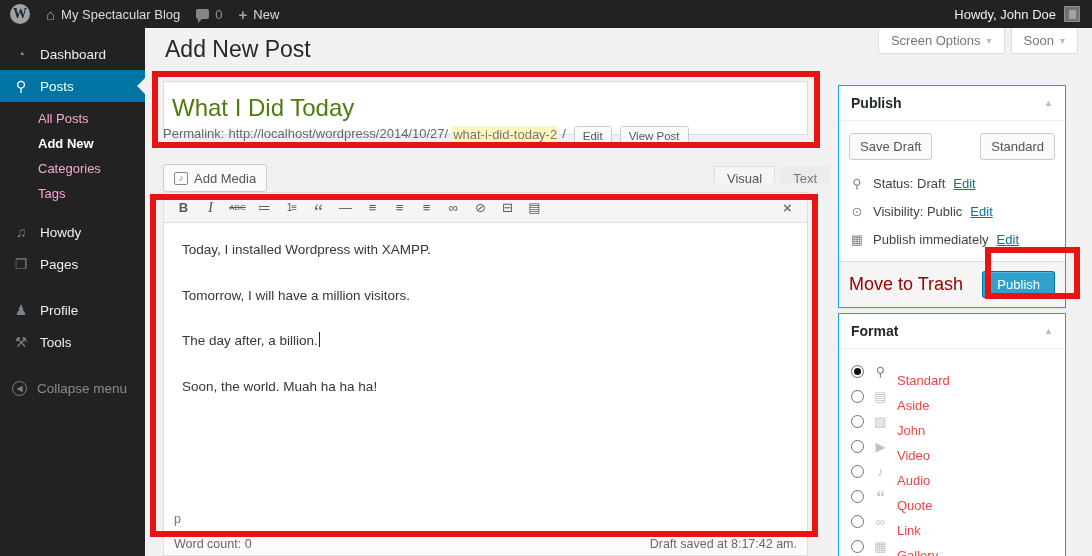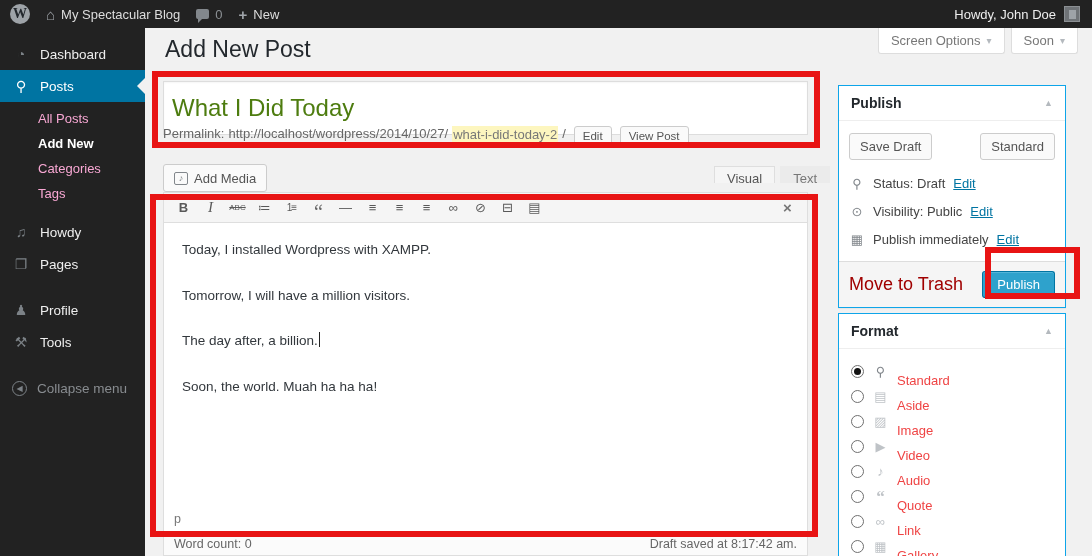--- a/index.html
+++ b/index.html
@@ -272,21 +272,21 @@
         <span class="fmt-label">Standard</span>
       </div>
       <div class="fmt-row">
         <span class="radio"></span>
         <span class="fmt-ic">▤</span>
         <span class="fmt-label">Aside</span>
       </div>
       <div class="fmt-row">
         <span class="radio"></span>
         <span class="fmt-ic">▨</span>
-        <span class="fmt-label">Image</span>
+        <span class="fmt-label">John</span>
       </div>
       <div class="fmt-row">
         <span class="radio"></span>
         <span class="fmt-ic">▶</span>
         <span class="fmt-label">Video</span>
       </div>
       <div class="fmt-row">
         <span class="radio"></span>
         <span class="fmt-ic">♪</span>
         <span class="fmt-label">Audio</span>

